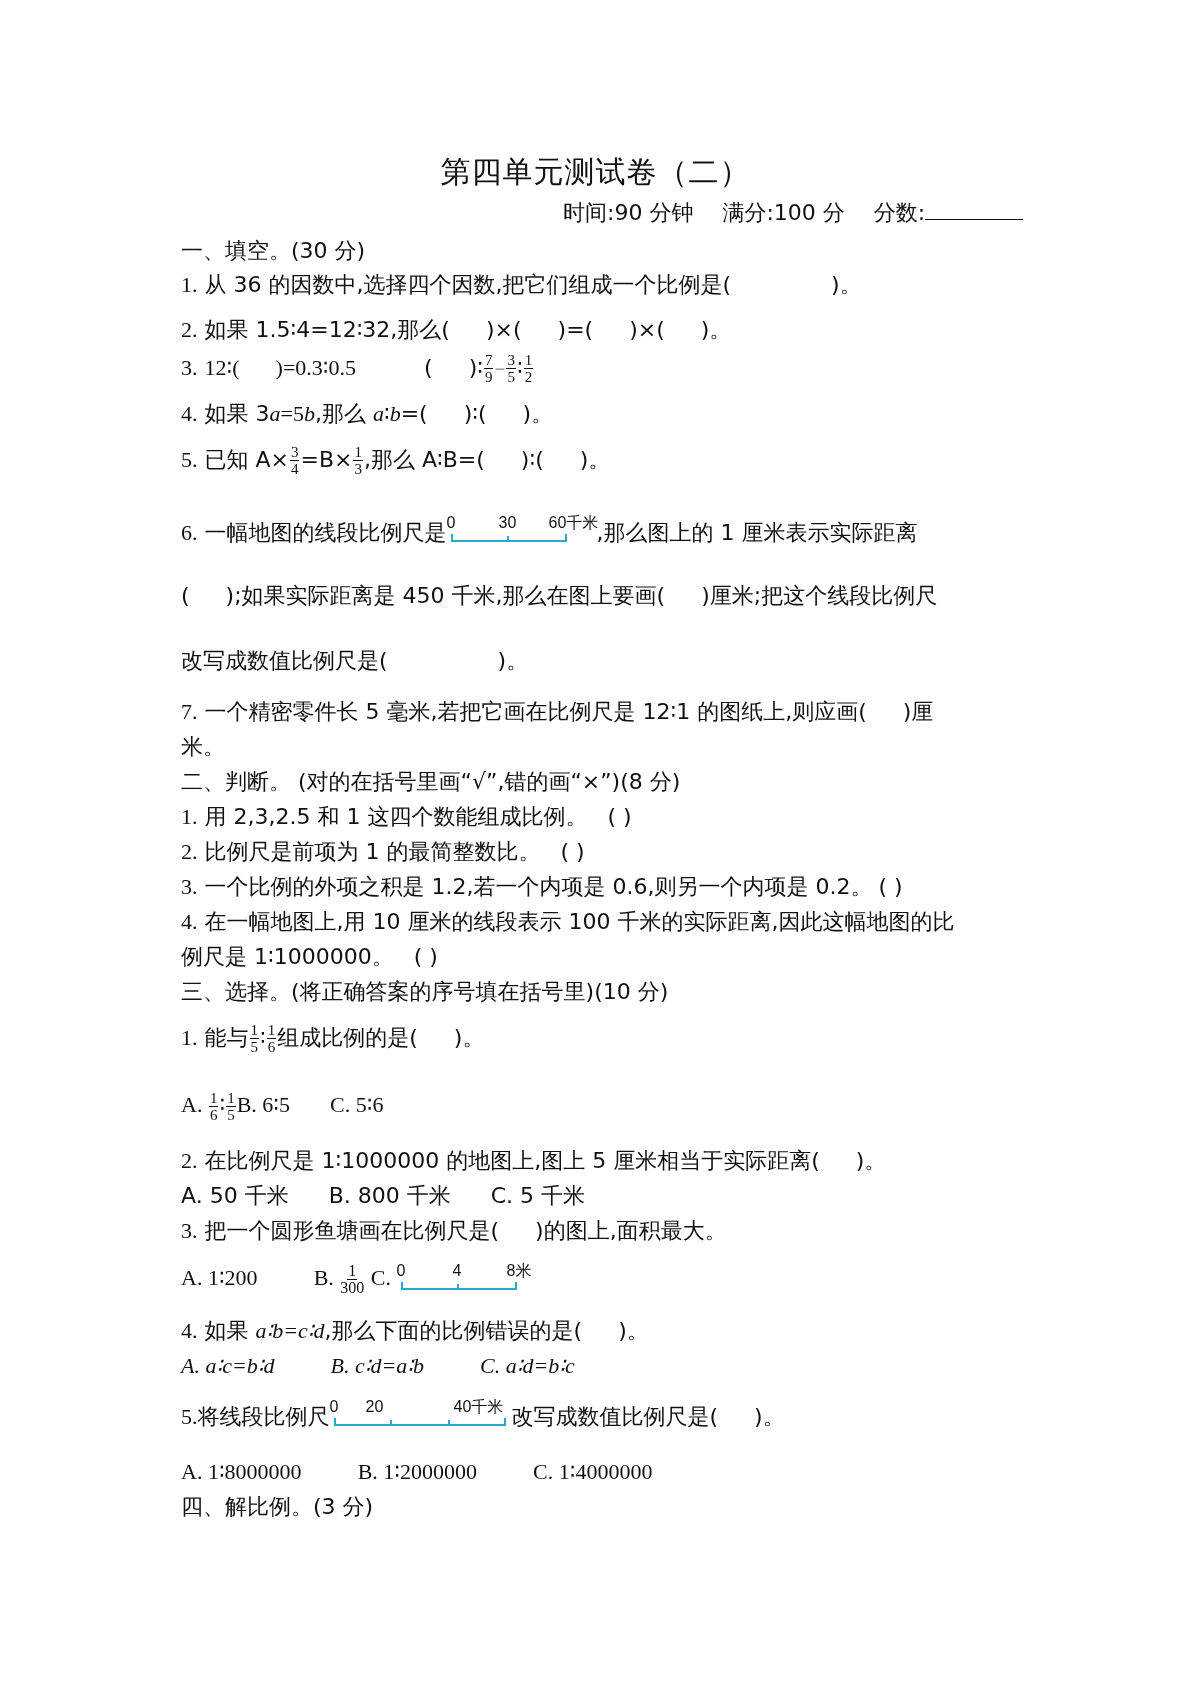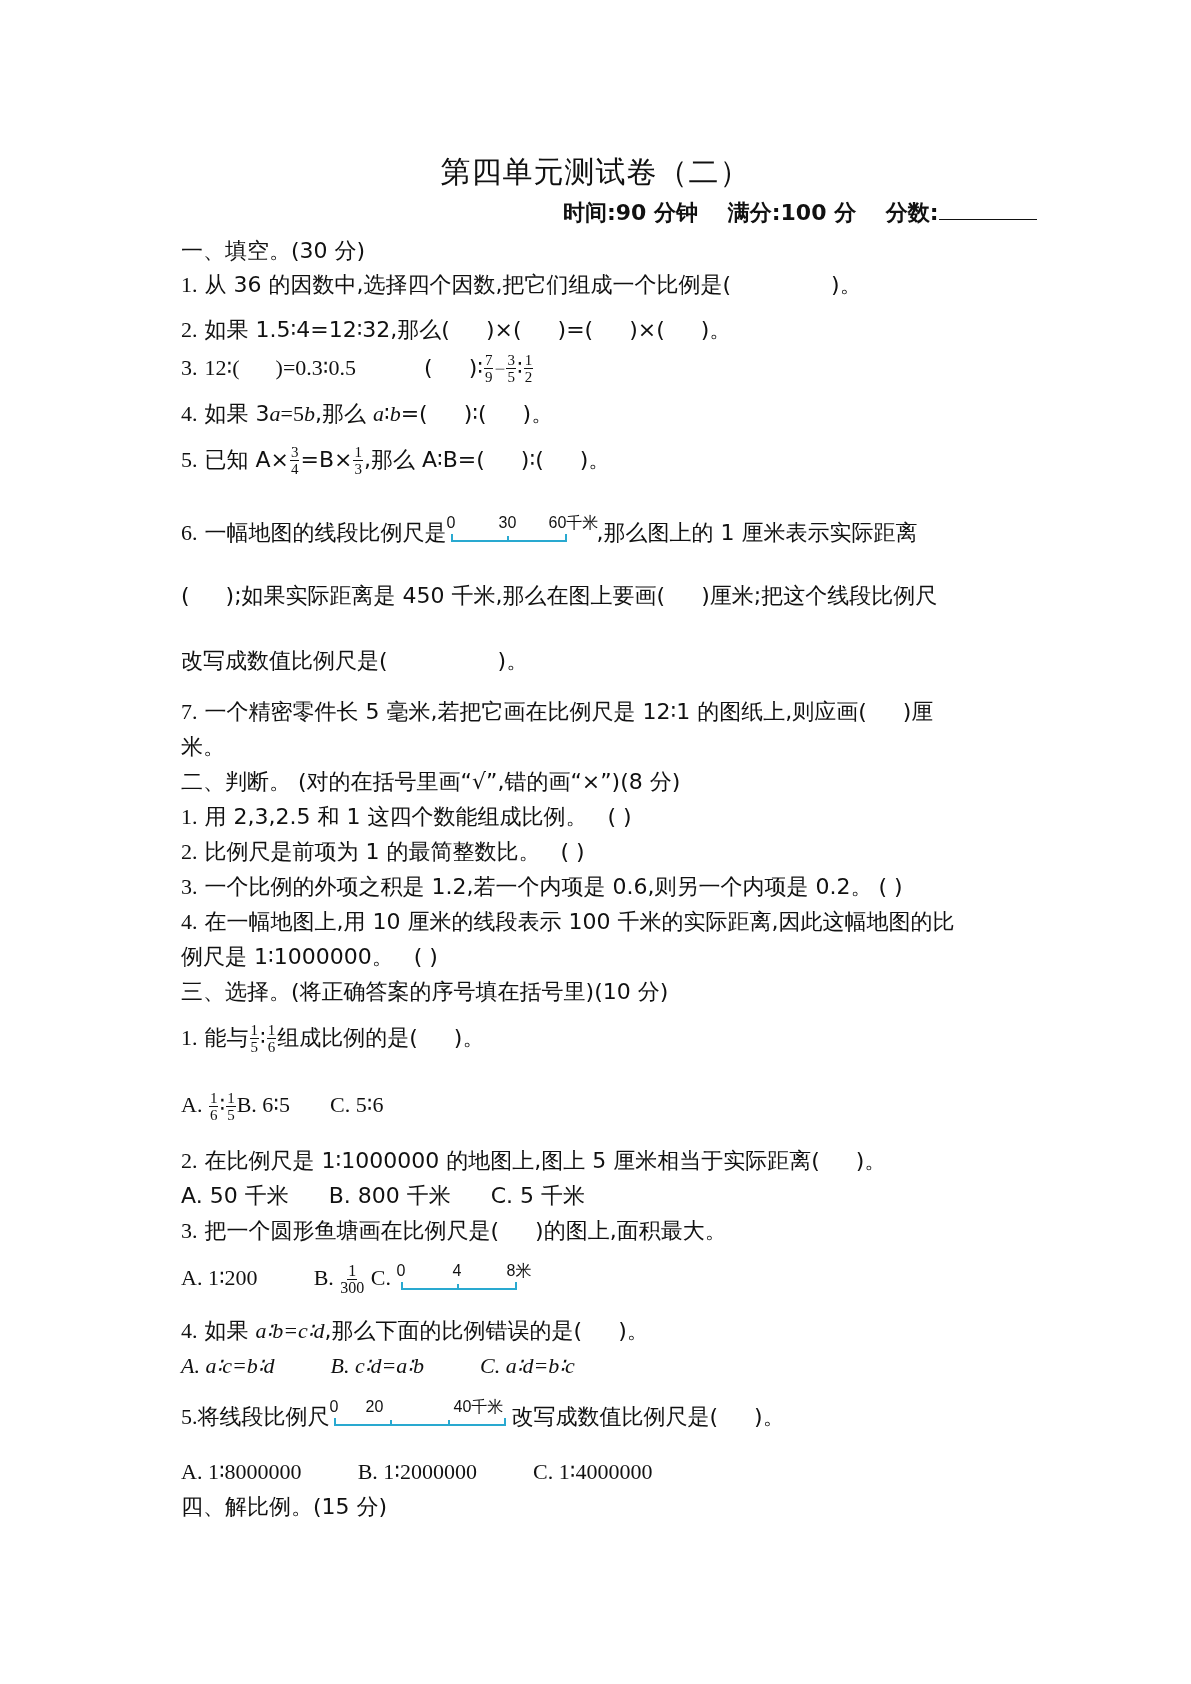--- a/index.html
+++ b/index.html
@@ -3,21 +3,21 @@
 <meta charset="utf-8">
 <style>
   html, body { margin: 0; padding: 0; background: #ffffff; }
   body { width: 1191px; height: 1684px; position: relative; overflow: hidden;
          font-family: "DejaVu Sans", "Liberation Sans", sans-serif; color: #111; }
   .page { position: absolute; left: 0; top: 0; width: 1191px; height: 1684px; }
   .line { position: absolute; left: 181px; font-size: 22px; line-height: 30px; white-space: nowrap; }
   .num { font-family: "Liberation Serif", "DejaVu Serif", serif; font-size: 22px; }
   .title { position: absolute; left: 0; width: 1191px; top: 152px; text-align: center;
            font-family: "DejaVu Serif", "Liberation Serif", serif; font-size: 30px; letter-spacing: 1px; }
-  .meta { position: absolute; left: 563px; top: 198px; font-size: 22px; line-height: 30px; white-space: nowrap; font-weight: bold; }
+  .meta { position: absolute; left: 563px; top: 198px; font-size: 22px; line-height: 30px; white-space: nowrap; }
   .meta .gap { display: inline-block; width: 22px; }
   .blank-line { display: inline-block; width: 98px; border-bottom: 1.5px solid #111; height: 20px; vertical-align: baseline; }
   .sp { display: inline-block; }
   .frac { display: inline-flex; flex-direction: column; align-items: center; vertical-align: middle;
           font-family: "Liberation Serif", "DejaVu Serif", serif; font-size: 15px; line-height: 16px; margin: 0 1px; }
   .frac .n { border-bottom: 1px solid #111; padding: 0 1px; }
   .ital { font-style: italic; font-family: "Liberation Serif", "DejaVu Serif", serif; }
   .scalebar { display: inline-block; position: relative; vertical-align: bottom; height: 34px; }
   .scalebar .bar { position: absolute; left: 4px; bottom: 6px; height: 6px;
                    border-left: 2px solid #29a9d0; border-right: 2px solid #29a9d0; border-bottom: 2px solid #29a9d0; }
@@ -186,15 +186,15 @@
       <span class="bar" style="width:168px"></span><span class="tick" style="left:60px"></span><span class="tick" style="left:118px"></span>
       <span class="lbl" style="left:0">0</span>
       <span class="lbl" style="left:36px">20</span>
       <span class="lbl" style="left:124px">40千米</span>
     </span><span>改写成数值比例尺是(</span><span class="sp" style="width:36px"></span><span>)。</span>
   </div>
   <div class="line num" style="top:1457px">
     <span>A.  1∶8000000</span><span class="sp" style="width:56px"></span><span>B.  1∶2000000</span><span class="sp" style="width:56px"></span><span>C.  1∶4000000</span>
   </div>
 
-  <div class="line" style="top:1492px">四、解比例。(15 分)</div>
+  <div class="line" style="top:1492px">四、解比例。(3 分)</div>
 
 </div>
 
 </body></html>

